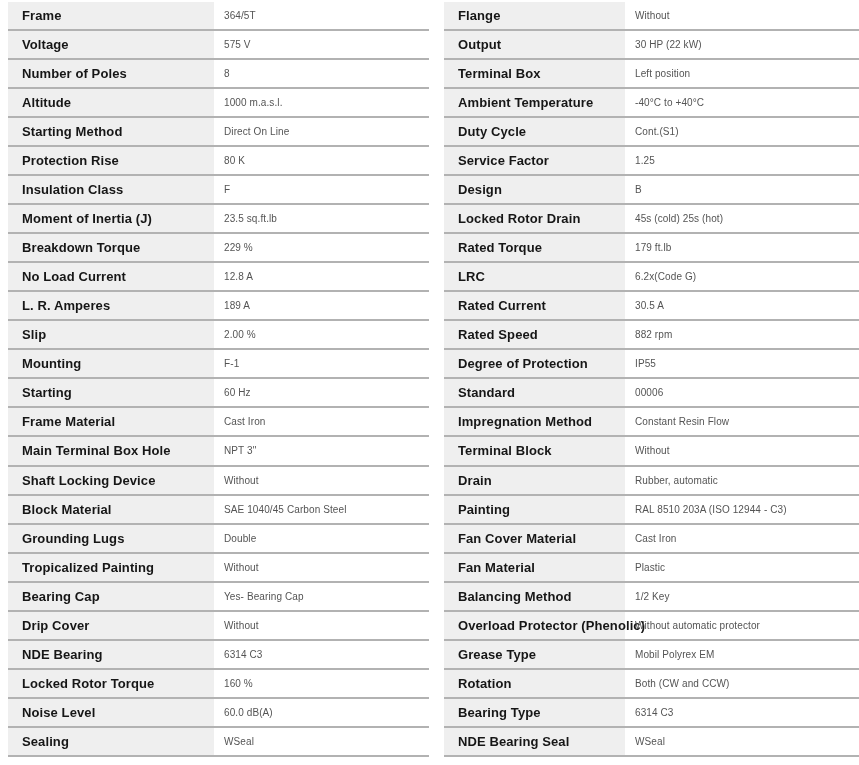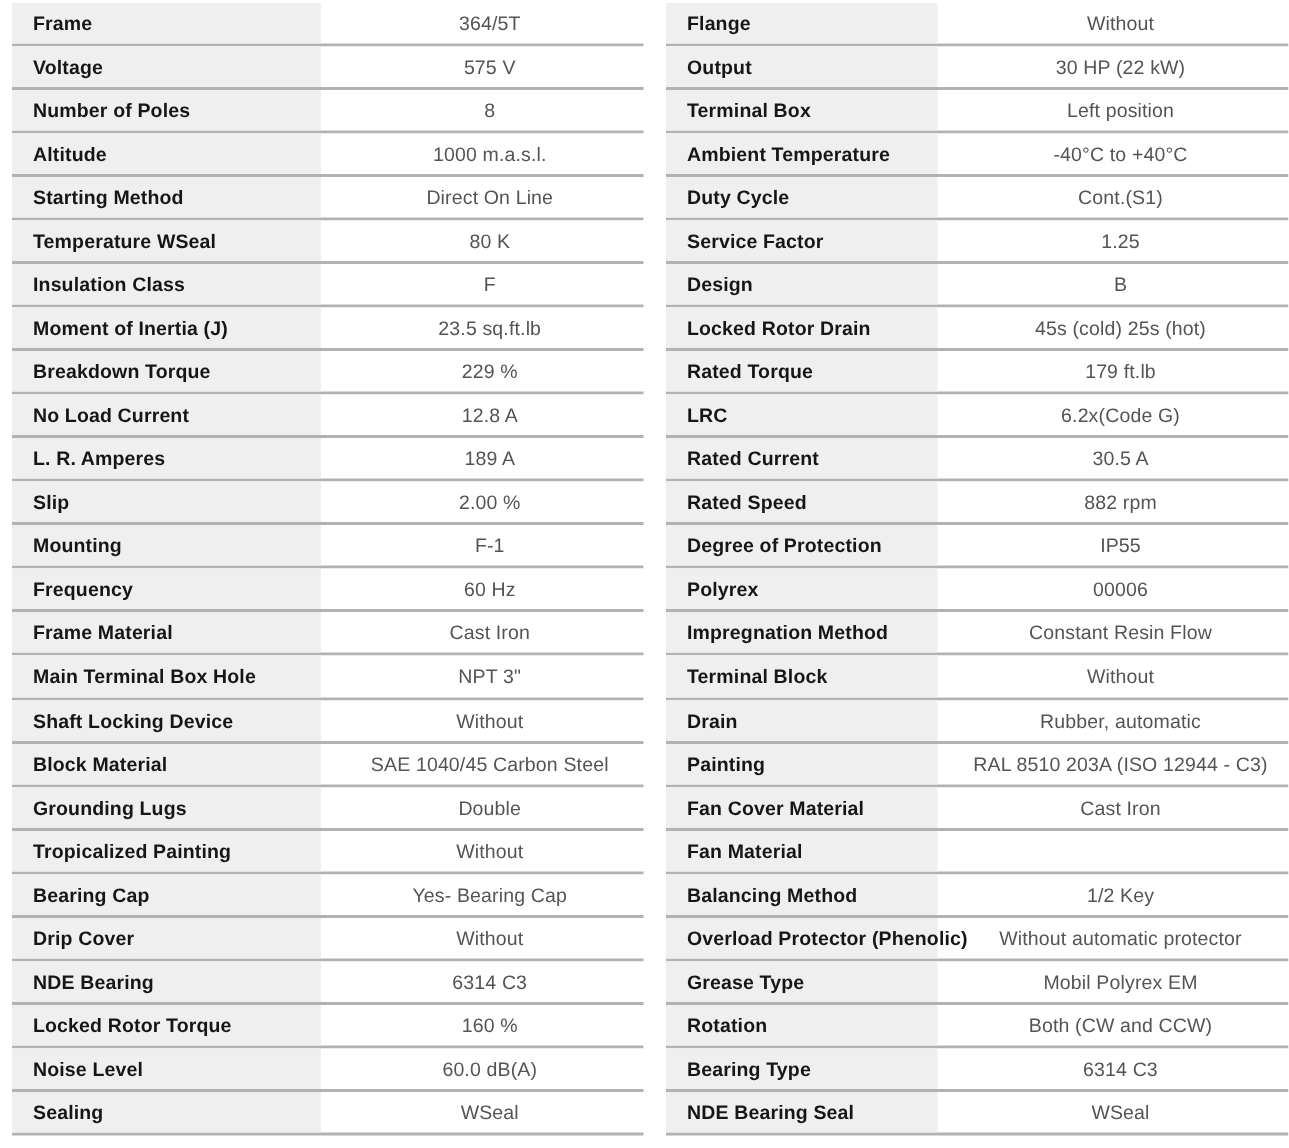--- a/index.html
+++ b/index.html
@@ -42,25 +42,24 @@
     font-weight: bold;
     color: #161616;
     letter-spacing: 0.1px;
     white-space: nowrap;
   }
   .spec-table.right .spec-label { width: 181px; }
   .spec-value {
     flex: 1;
     box-sizing: border-box;
     padding-left: 10px;
-    font-size: 13px;
+    font-size: 10px;
     color: #545454;
     letter-spacing: 0.1px;
     white-space: nowrap;
-    text-align: center;
   }
 </style>
 </head>
 <body>
 
 <div class="page">
 
   <div class="spec-table left">
 
       <div class="spec-row">
@@ -82,21 +81,21 @@
         <div class="spec-label">Altitude</div>
         <div class="spec-value">1000 m.a.s.l.</div>
       </div>
 
       <div class="spec-row">
         <div class="spec-label">Starting Method</div>
         <div class="spec-value">Direct On Line</div>
       </div>
 
       <div class="spec-row">
-        <div class="spec-label">Temperature WSeal</div>
+        <div class="spec-label">Protection Rise</div>
         <div class="spec-value">80 K</div>
       </div>
 
       <div class="spec-row">
         <div class="spec-label">Insulation Class</div>
         <div class="spec-value">F</div>
       </div>
 
       <div class="spec-row">
         <div class="spec-label">Moment of Inertia (J)</div>
@@ -122,21 +121,21 @@
         <div class="spec-label">Slip</div>
         <div class="spec-value">2.00 %</div>
       </div>
 
       <div class="spec-row">
         <div class="spec-label">Mounting</div>
         <div class="spec-value">F-1</div>
       </div>
 
       <div class="spec-row">
-        <div class="spec-label">Frequency</div>
+        <div class="spec-label">Starting</div>
         <div class="spec-value">60 Hz</div>
       </div>
 
       <div class="spec-row">
         <div class="spec-label">Frame Material</div>
         <div class="spec-value">Cast Iron</div>
       </div>
 
       <div class="spec-row">
         <div class="spec-label">Main Terminal Box Hole</div>
@@ -255,21 +254,21 @@
         <div class="spec-label">Rated Speed</div>
         <div class="spec-value">882 rpm</div>
       </div>
 
       <div class="spec-row">
         <div class="spec-label">Degree of Protection</div>
         <div class="spec-value">IP55</div>
       </div>
 
       <div class="spec-row">
-        <div class="spec-label">Polyrex</div>
+        <div class="spec-label">Standard</div>
         <div class="spec-value">00006</div>
       </div>
 
       <div class="spec-row">
         <div class="spec-label">Impregnation Method</div>
         <div class="spec-value">Constant Resin Flow</div>
       </div>
 
       <div class="spec-row">
         <div class="spec-label">Terminal Block</div>
@@ -286,20 +285,21 @@
         <div class="spec-value">RAL 8510 203A (ISO 12944 - C3)</div>
       </div>
 
       <div class="spec-row">
         <div class="spec-label">Fan Cover Material</div>
         <div class="spec-value">Cast Iron</div>
       </div>
 
       <div class="spec-row">
         <div class="spec-label">Fan Material</div>
+        <div class="spec-value">Plastic</div>
       </div>
 
       <div class="spec-row">
         <div class="spec-label">Balancing Method</div>
         <div class="spec-value">1/2 Key</div>
       </div>
 
       <div class="spec-row">
         <div class="spec-label">Overload Protector (Phenolic)</div>
         <div class="spec-value">Without automatic protector</div>

